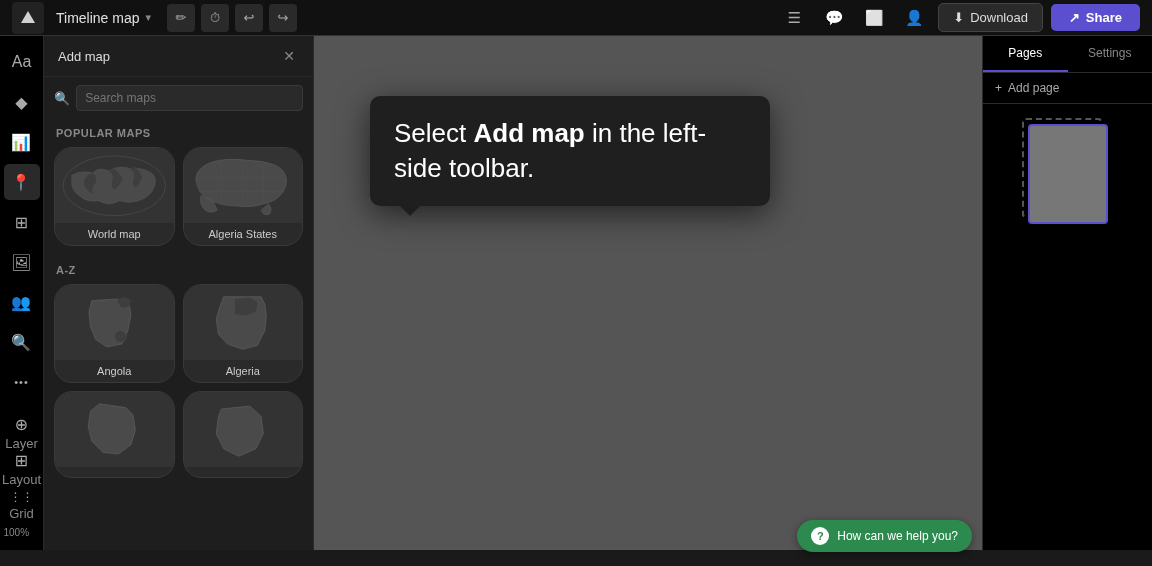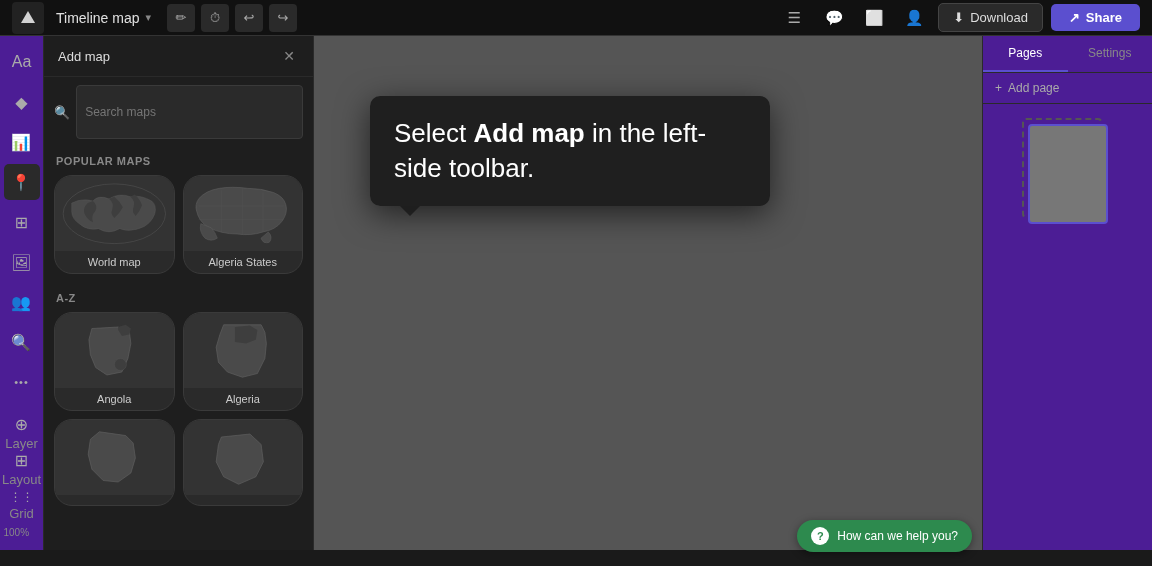--- a/index.html
+++ b/index.html
@@ -108,21 +108,21 @@
 
     
     .main-layout {
       display: flex;
       height: calc(566px - 52px);
     }
 
     
     .icon-sidebar {
       width: 44px;
-      background: #4c1d95;
+      background: #000000;
       border-right: 1px solid #2a2a2a;
       display: flex;
       flex-direction: column;
       align-items: center;
       padding: 8px 0;
       gap: 4px;
       position: relative;
       z-index: 10;
     }
     .icon-sidebar-item {
@@ -192,21 +192,21 @@
       padding: 8px 10px;
       display: flex;
       align-items: center;
       gap: 6px;
     }
     .panel-search {
       flex: 1;
       background: #2a2a2a;
       border: 1px solid #3a3a3a;
       border-radius: 4px;
-      padding: 19px 8px;
+      padding: 5px 8px;
       color: #ccc;
       font-size: 12px;
       outline: none;
     }
     .panel-search-icon {
       color: #888;
       font-size: 13px;
     }
     .panel-section-label {
       font-size: 11px;
@@ -288,21 +288,21 @@
       bottom: -10px;
       left: 30px;
       border-left: 10px solid transparent;
       border-right: 10px solid transparent;
       border-top: 10px solid rgba(30,30,30,0.97);
     }
 
     
     .right-sidebar {
       width: 170px;
-      background: #4c1d95;
+      background: #000000;
       border-left: 1px solid #2a2a2a;
       display: flex;
       flex-direction: column;
     }
     .right-tabs {
       display: flex;
       border-bottom: 1px solid #2a2a2a;
     }
     .right-tab {
       flex: 1;

